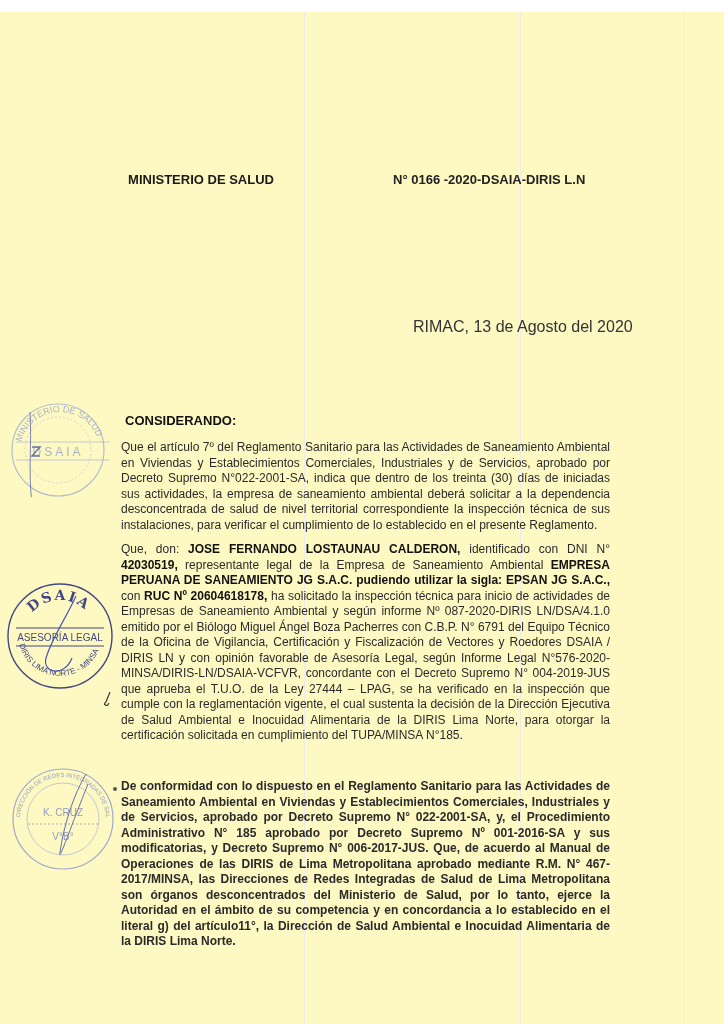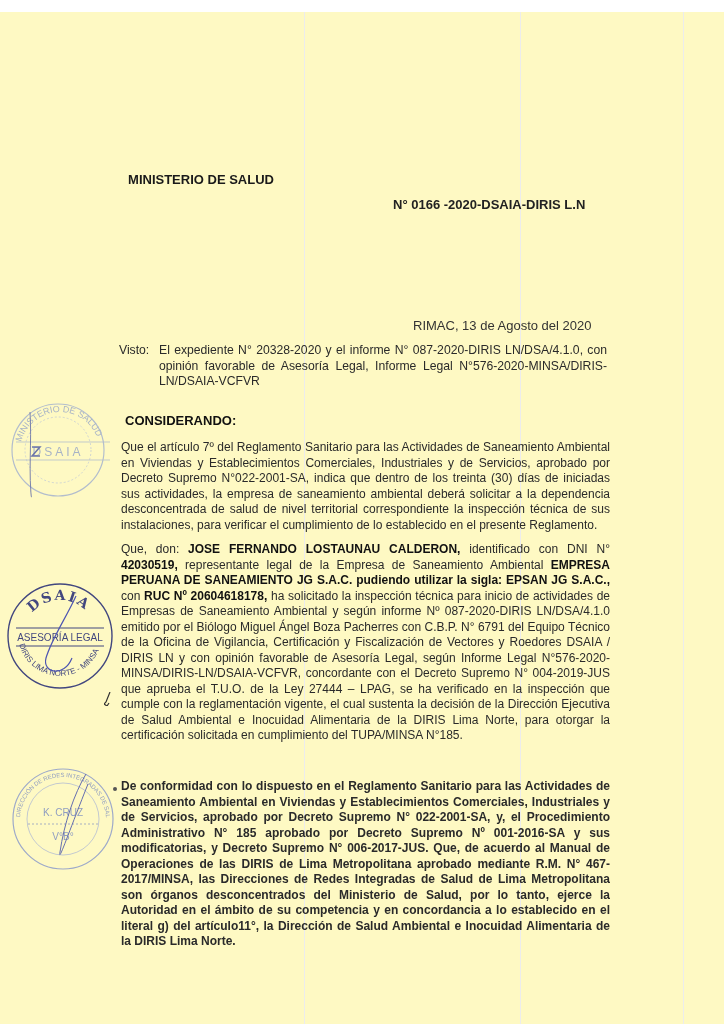--- a/index.html
+++ b/index.html
@@ -47,39 +47,38 @@
       font-weight: bold;
       color: #222;
     }
     .header-right {
       position: absolute;
       left: 393px;
       top: 160px;
       font-size: 13px;
       font-weight: bold;
       color: #222;
-      margin-top: 25px;
     }
     .doc-title {
       position: absolute;
       left: 145px;
       top: 244px;
       width: 450px;
       text-align: center;
       font-family: "DejaVu Serif", serif;
       font-style: italic;
       font-size: 28px;
       letter-spacing: 0.5px;
       color: #1a1a1a;
     }
     .date-line {
       position: absolute;
       left: 413px;
       top: 306px;
-      font-size: 13px;
+      font-size: 16px;
       color: #333;
     }
     .visto {
       position: absolute;
       left: 119px;
       top: 331px;
       width: 488px;
       font-size: 12.2px;
       line-height: 15.5px;
       color: #2a2a2a;
@@ -159,24 +158,20 @@
 
   <div class="header-left">
     <div class="ministry">MINISTERIO DE SALUD</div>
   </div>
 
   <div class="header-right">N° 0166 -2020-DSAIA-DIRIS L.N</div>
 
 
   <div class="date-line">RIMAC, 13 de Agosto del 2020</div>
 
-  <div class="visto">
-    <span class="label">Visto:</span>
-    <div class="text">El expediente N° 20328-2020 y el informe N° 087-2020-DIRIS LN/DSA/4.1.0, con opinión favorable de Asesoría Legal, Informe Legal N°576-2020-MINSA/DIRIS-LN/DSAIA-VCFVR</div>
-  </div>
 
   <div class="considerando">CONSIDERANDO:</div>
 
   <div class="para p1">Que el artículo 7º del Reglamento Sanitario para las Actividades de Saneamiento Ambiental en Viviendas y Establecimientos Comerciales, Industriales y de Servicios, aprobado por Decreto Supremo N°022-2001-SA, indica que dentro de los treinta (30) días de iniciadas sus actividades, la empresa de saneamiento ambiental deberá solicitar a la dependencia desconcentrada de salud de nivel territorial correspondiente la inspección técnica de sus instalaciones, para verificar el cumplimiento de lo establecido en el presente Reglamento.</div>
 
   <div class="para p2">
     <span>Que, don: </span><b>JOSE FERNANDO LOSTAUNAU CALDERON,</b><span> identificado con DNI N° </span><b>42030519,</b><span> representante legal de la Empresa de Saneamiento Ambiental </span><b>EMPRESA PERUANA DE SANEAMIENTO JG S.A.C. pudiendo utilizar la sigla: EPSAN JG S.A.C.,</b><span> con </span><b>RUC Nº 20604618178,</b><span> ha solicitado la inspección técnica para inicio de actividades de Empresas de Saneamiento Ambiental y según informe Nº 087-2020-DIRIS LN/DSA/4.1.0 emitido por el Biólogo Miguel Ángel Boza Pacherres con C.B.P. N° 6791 del Equipo Técnico de la Oficina  de Vigilancia, Certificación y Fiscalización de Vectores y Roedores  DSAIA / DIRIS LN y con opinión favorable de Asesoría Legal, según Informe Legal N°576-2020-MINSA/DIRIS-LN/DSAIA-VCFVR, concordante con el Decreto Supremo N° 004-2019-JUS que aprueba el T.U.O. de la Ley 27444 – LPAG, se ha verificado en la inspección que cumple con la reglamentación vigente, el cual sustenta la decisión de la Dirección Ejecutiva de Salud Ambiental e Inocuidad Alimentaria de la DIRIS Lima Norte, para otorgar la certificación solicitada en cumplimiento del TUPA/MINSA N°185.</span>
   </div>
 
   <div class="bullet-mark" style="top:775px"></div>

